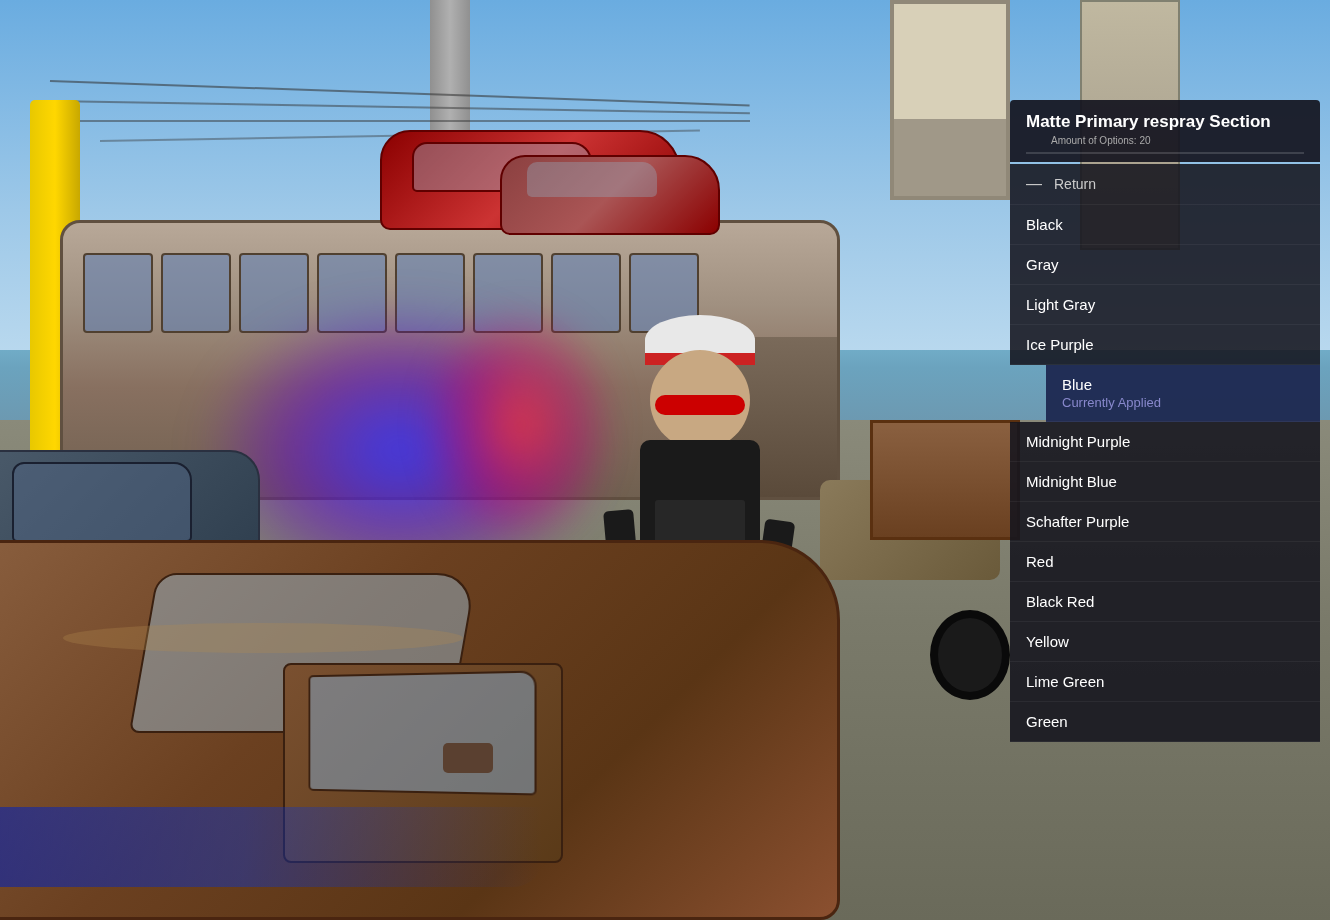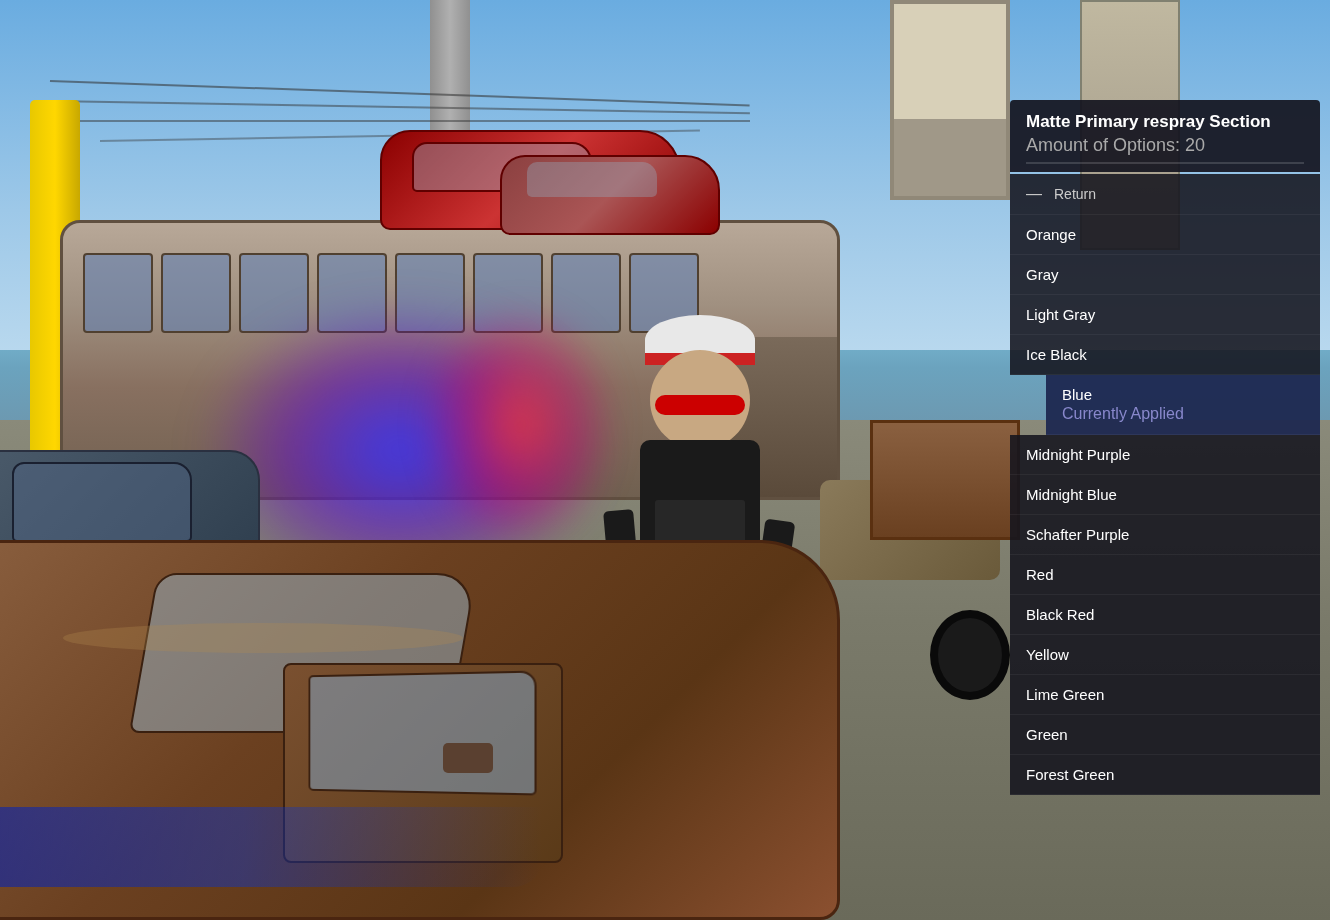--- a/index.html
+++ b/index.html
@@ -239,21 +239,22 @@
 
     .menu-title {
       color: #ffffff;
       font-size: 17px;
       font-weight: bold;
       margin-bottom: 3px;
     }
 
     .menu-subtitle {
       color: #aaaaaa;
-      font-size: 18px;
+      font-size: 10px;
+      margin-left: 25px;
     }
 
     .menu-divider {
       height: 2px;
       background: rgba(255,255,255,0.15);
       margin: 6px 0 0 0;
     }
 
     .menu-item {
       background: rgba(20, 20, 30, 0.88);
@@ -274,21 +275,21 @@
     }
 
     .menu-item.active {
       background: rgba(30, 40, 80, 0.95);
       margin-left: 36px;
     }
 
     .menu-item.active .item-sub {
       display: block;
       color: #8888cc;
-      font-size: 16px;
+      font-size: 13px;
       margin-top: 2px;
     }
 
     .item-sub {
       display: none;
     }
 
     .return-dash {
       color: #cccccc;
       font-size: 16px;
@@ -426,30 +427,30 @@
     <div class="menu-divider"></div>
   </div>
 
   <div class="menu-items-container">
 
   <div class="menu-item return-item">
         <span class="return-dash">—</span>
         <span>Return</span>
       </div>
       <div class="menu-item">
-        <span>Orange</span>
+        <span>Black</span>
       </div>
       <div class="menu-item">
         <span>Gray</span>
       </div>
       <div class="menu-item">
         <span>Light Gray</span>
       </div>
       <div class="menu-item">
-        <span>Ice Black</span>
+        <span>Ice Purple</span>
       </div>
       <div class="menu-item active">
         <div>
         <span>Blue</span>
         <div class="item-sub" style="display:block;">Currently Applied</div>
       </div>
       </div>
       <div class="menu-item">
         <span>Midnight Purple</span>
       </div>
@@ -467,17 +468,14 @@
       </div>
       <div class="menu-item">
         <span>Yellow</span>
       </div>
       <div class="menu-item">
         <span>Lime Green</span>
       </div>
       <div class="menu-item">
         <span>Green</span>
       </div>
-      <div class="menu-item">
-        <span>Forest Green</span>
-      </div>
     </div>
 </div>
 
 </body></html>

